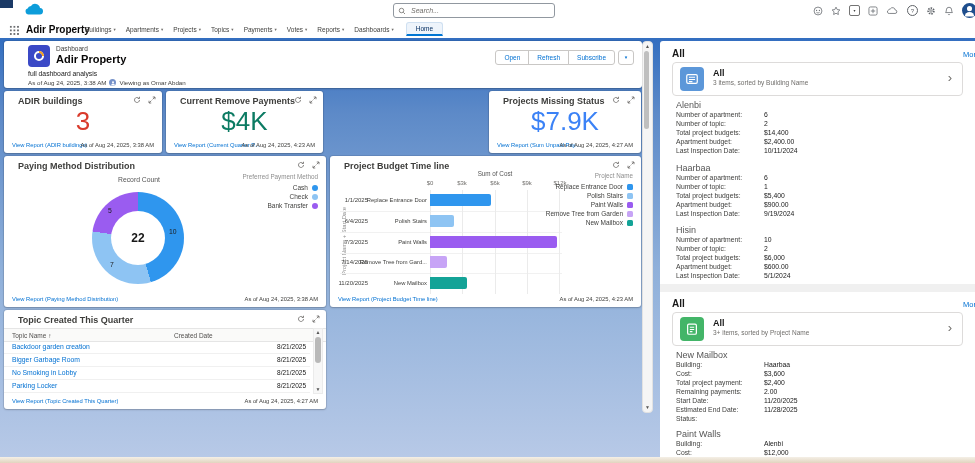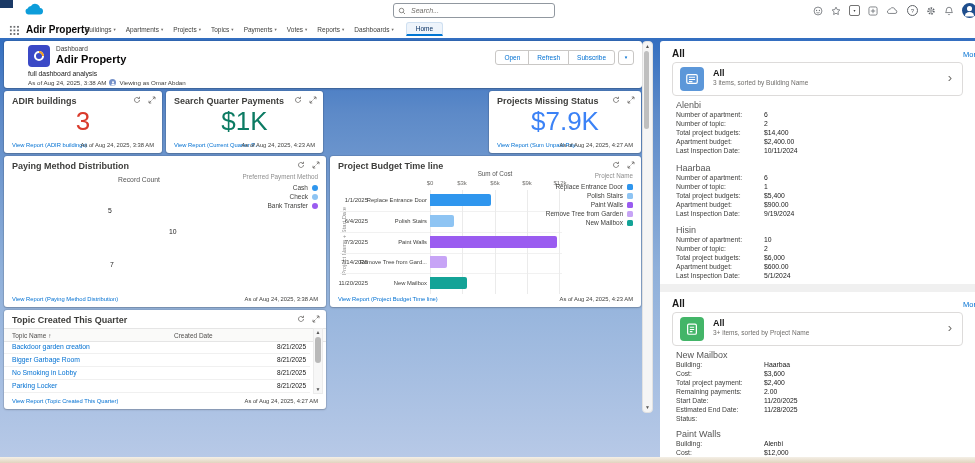--- a/index.html
+++ b/index.html
@@ -23,21 +23,21 @@
   .navbar{position:absolute;left:0;top:20px;width:975px;height:18px;background:#fff;border-bottom:1px solid #d0d5da;}
   .waffle{position:absolute;left:9px;top:5px;width:10px;height:10px;background-image:radial-gradient(circle,#6b6d70 1px,transparent 1.2px);background-size:3.6px 3.6px;}
   .app-name{position:absolute;left:26px;top:4px;font-size:10px;font-weight:700;color:#080707;}
   .tabs{position:absolute;left:85px;top:0;height:18px;display:flex;align-items:center;gap:10px;}
   .tab{display:flex;align-items:center;gap:2px;font-size:6.5px;color:#3e3e3c;white-space:nowrap;}
   .tab .chev{font-size:4.5px;color:#706e6b;}
   .tab-home{background:#eef4fb;border:1px solid #cfe0f1;border-bottom:2px solid #0176d3;border-radius:3px 3px 0 0;padding:2px 9px;color:#032d60;font-size:6.5px;margin-left:2px;}
   
   .content{position:absolute;left:0;top:38px;width:975px;height:419px;background:linear-gradient(180deg,#336ec0 0%,#5d8ac8 18%,#8fb0da 55%,#b7c9e7 100%);}
   .card{position:absolute;background:#fff;border-radius:3px;box-shadow:0 0 0 1px rgba(0,0,0,0.08),0 1px 2px rgba(0,0,0,0.18);}
-  .ct{position:absolute;left:8px;top:5px;font-size:9px;font-weight:700;color:#3e3e3c;}
+  .ct{position:absolute;left:14px;top:5px;font-size:9px;font-weight:700;color:#3e3e3c;}
   .cicons{position:absolute;right:6px;top:5px;display:flex;gap:7px;color:#706e6b;}
   .cicons svg{width:8px;height:8px;}
   .cfoot-l{position:absolute;left:8px;bottom:5px;font-size:5.8px;color:#0070d2;white-space:nowrap;max-width:56%;overflow:hidden;cursor:pointer;}
   .cfoot-r{position:absolute;right:8px;bottom:5px;font-size:5.8px;color:#3e3e3c;white-space:nowrap;}
   
   .hdr-card{left:4px;top:3px;width:638px;height:47px;}
   .dash-badge{position:absolute;left:24px;top:4px;width:22px;height:22px;border-radius:4px;background:#3b49c6;display:flex;align-items:center;justify-content:center;}
   .dash-badge svg{width:14px;height:14px;}
   .hdr-type{position:absolute;left:52px;top:4px;font-size:6.5px;color:#3e3e3c;}
   .hdr-title{position:absolute;left:52px;top:12px;font-size:11px;font-weight:700;color:#080707;}
@@ -291,30 +291,30 @@
           </svg>
           <svg viewBox="0 0 16 16">
             <use href="#ic-expand"></use>
           </svg>
         </span>
       <div class="kpi-val" style="color: rgb(217, 58, 43);">3</div>
       <span class="cfoot-l">View Report (ADIR buildings)</span>
       <span class="cfoot-r">As of Aug 24, 2025, 3:38 AM</span>
     </div>
     <div class="card" style="left:166px;top:53px;width:157px;height:62px">
-      <span class="ct">Search Quarter Payments</span>
+      <span class="ct">Current Remove Payments</span>
       <span class="cicons">
           <svg viewBox="0 0 16 16">
             <use href="#ic-refresh"></use>
           </svg>
           <svg viewBox="0 0 16 16">
             <use href="#ic-expand"></use>
           </svg>
         </span>
-      <div class="kpi-val" style="color: rgb(12, 123, 99);">$1K</div>
+      <div class="kpi-val" style="color: rgb(12, 123, 99);">$4K</div>
       <span class="cfoot-l">View Report (Current Quarter P...</span>
       <span class="cfoot-r">As of Aug 24, 2025, 4:23 AM</span>
     </div>
     <div class="card" style="left:489px;top:53px;width:152px;height:62px">
       <span class="ct">Projects Missing Status</span>
       <span class="cicons">
           <svg viewBox="0 0 16 16">
             <use href="#ic-refresh"></use>
           </svg>
           <svg viewBox="0 0 16 16">
@@ -330,20 +330,23 @@
       <span class="ct">Paying Method Distribution</span>
       <span class="cicons">
           <svg viewBox="0 0 16 16">
             <use href="#ic-refresh"></use>
           </svg>
           <svg viewBox="0 0 16 16">
             <use href="#ic-expand"></use>
           </svg>
         </span>
       <div class="rc-label">Record Count</div>
+      <div class="ring" style="background: conic-gradient(rgb(47, 150, 238) 0deg, rgb(47, 150, 238) 163.636deg, rgb(142, 196, 243) 163.636deg, rgb(142, 196, 243) 278.182deg, rgb(154, 92, 240) 278.182deg, rgb(154, 92, 240) 360deg);">
+        <div class="ring-hole">22</div>
+      </div>
       <span class="slab" style="left:165px;top:72px">10</span>
       <span class="slab" style="left:106px;top:105px">7</span>
       <span class="slab" style="left:104px;top:51px">5</span>
       <div class="dleg">
         <div class="leg-title">Preferred Payment Method</div>
         <div class="litem">
             <span>Cash</span>
             <span class="ldot" style="background: rgb(47, 150, 238);"></span>
           </div>
         <div class="litem">

